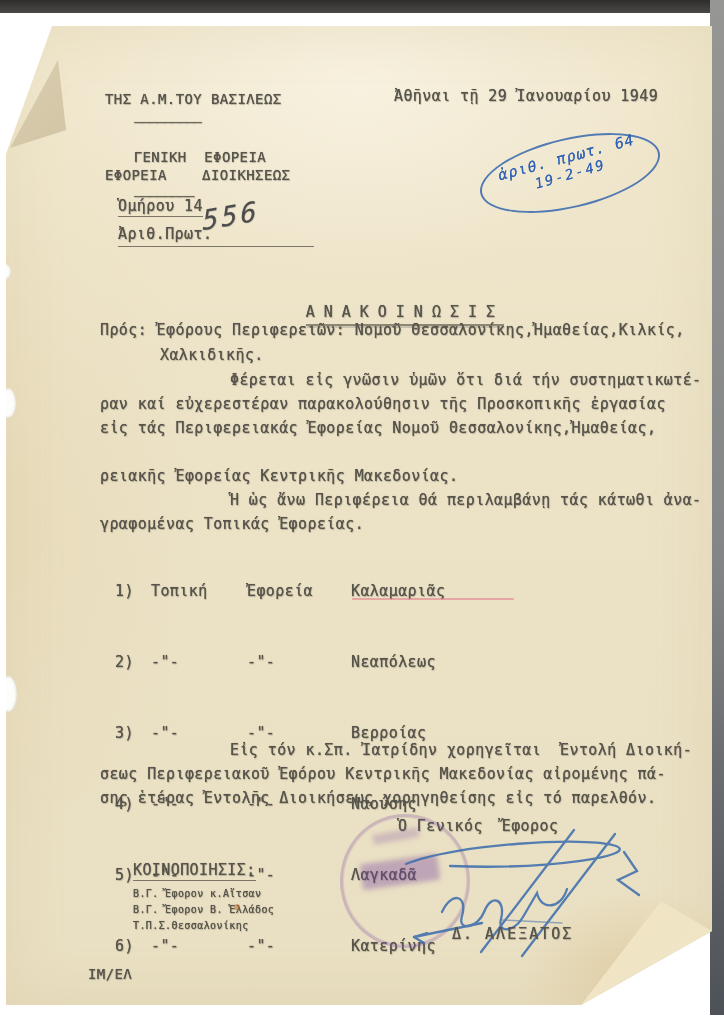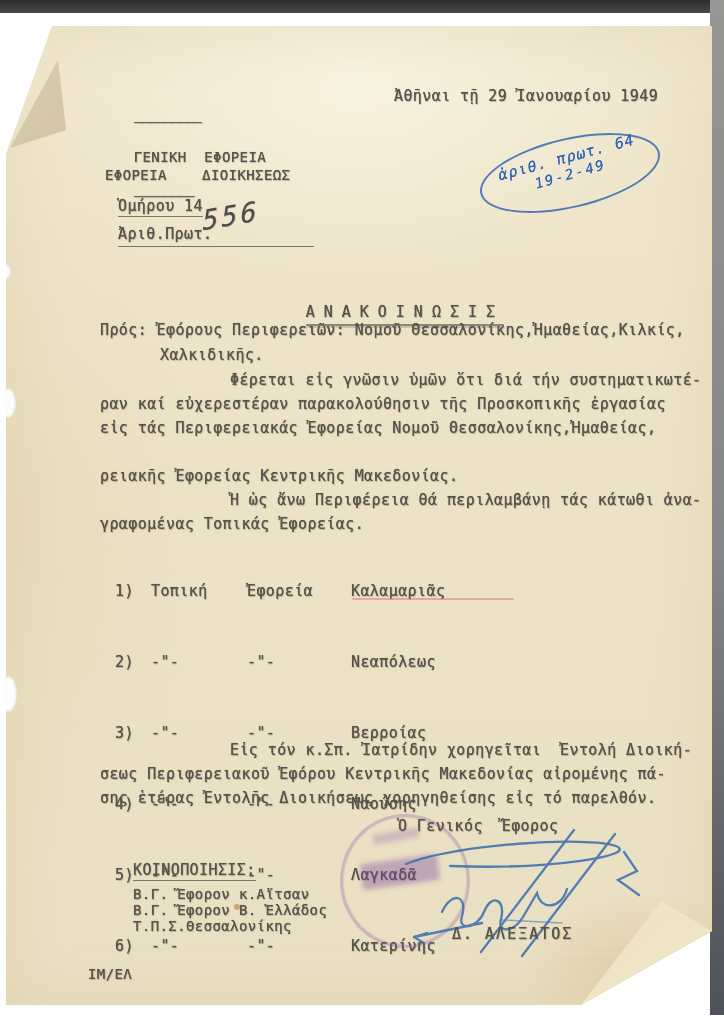--- a/index.html
+++ b/index.html
@@ -82,35 +82,36 @@
   }
   .stamp-purple .blob{
     position:absolute;left:18px;top:42px;width:78px;height:26px;
     background:rgba(120,70,160,.38);filter:blur(2.5px);
     transform:rotate(-8deg);border-radius:3px;
   }
   .stamp-purple .blob2{
     position:absolute;left:30px;top:14px;width:46px;height:10px;
     background:rgba(120,70,160,.25);filter:blur(2.5px);transform:rotate(-10deg);
   }
-  .koino{font-size:14px;line-height:16px;}
+  .koino{font-size:10px;line-height:16px;}
   svg.sig{position:absolute;left:378px;top:798px;width:286px;height:142px;}
 </style>
 </head>
 <body>
 
 <div class="scan-edge-top"></div>
 <div class="scan-edge-right"></div>
 
 <div class="paper">
 
   <div class="chip" style="left:-6px;top:362px;width:16px;height:30px;"></div>
   <div class="chip" style="left:-7px;top:650px;width:18px;height:36px;"></div>
   <div class="chip" style="left:-4px;top:238px;width:9px;height:15px;"></div>
 
+  <div class="type hdr" style="left:99px;top:64px;">ΤΗΣ Α.Μ.ΤΟΥ ΒΑΣΙΛΕΩΣ</div>
   <div class="type hdr sep" style="left:128px;top:86px;">—————————</div>
   <div class="type hdr" style="left:110px;top:122px;text-align:right;">  ΓΕΝΙΚΗ  ΕΦΟΡΕΙΑ</div>
   <div class="type hdr" style="left:99px;top:140px;">ΕΦΟΡΕΙΑ    ΔΙΟΙΚΗΣΕΩΣ</div>
   <div class="type hdr sep" style="left:128px;top:160px;">————————</div>
 
   <div class="type" style="left:388px;top:58px;">Ἀθῆναι τῇ 29 Ἰανουαρίου 1949</div>
 
   <div class="stamp-blue">
     <div class="l1">ἀριθ. πρωτ. 64</div>
     <div class="l2">19-2-49</div>

